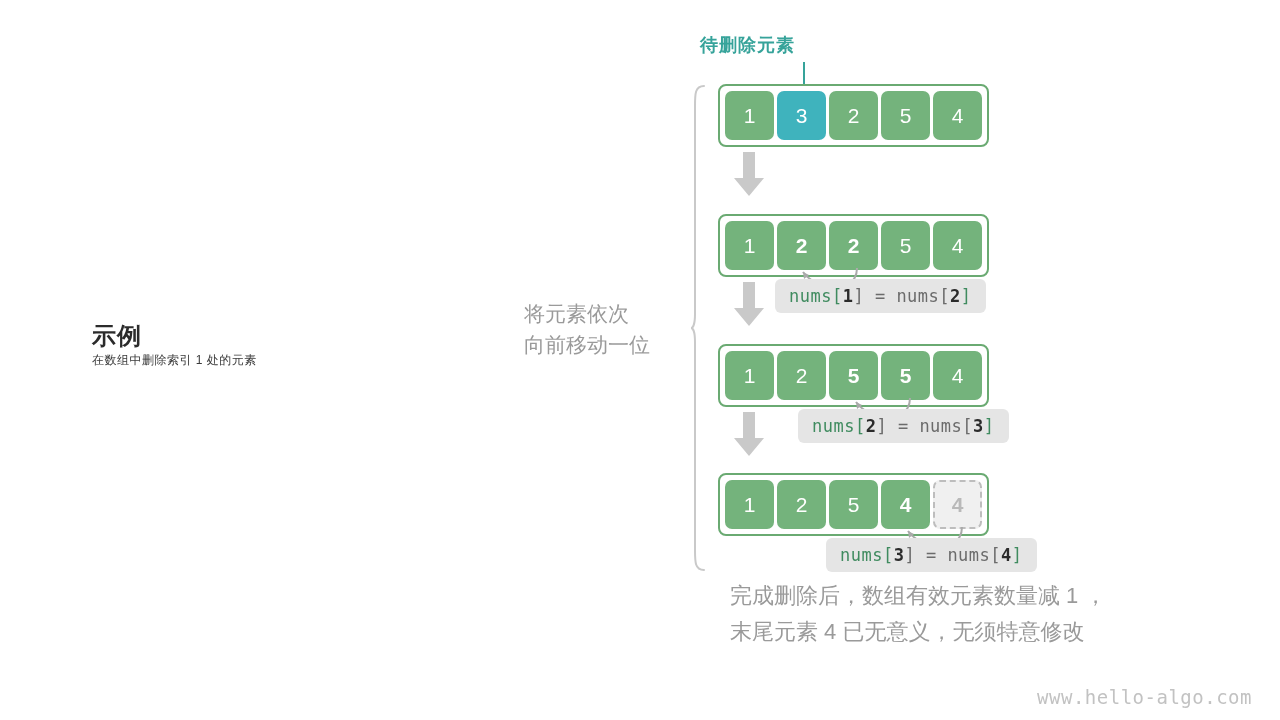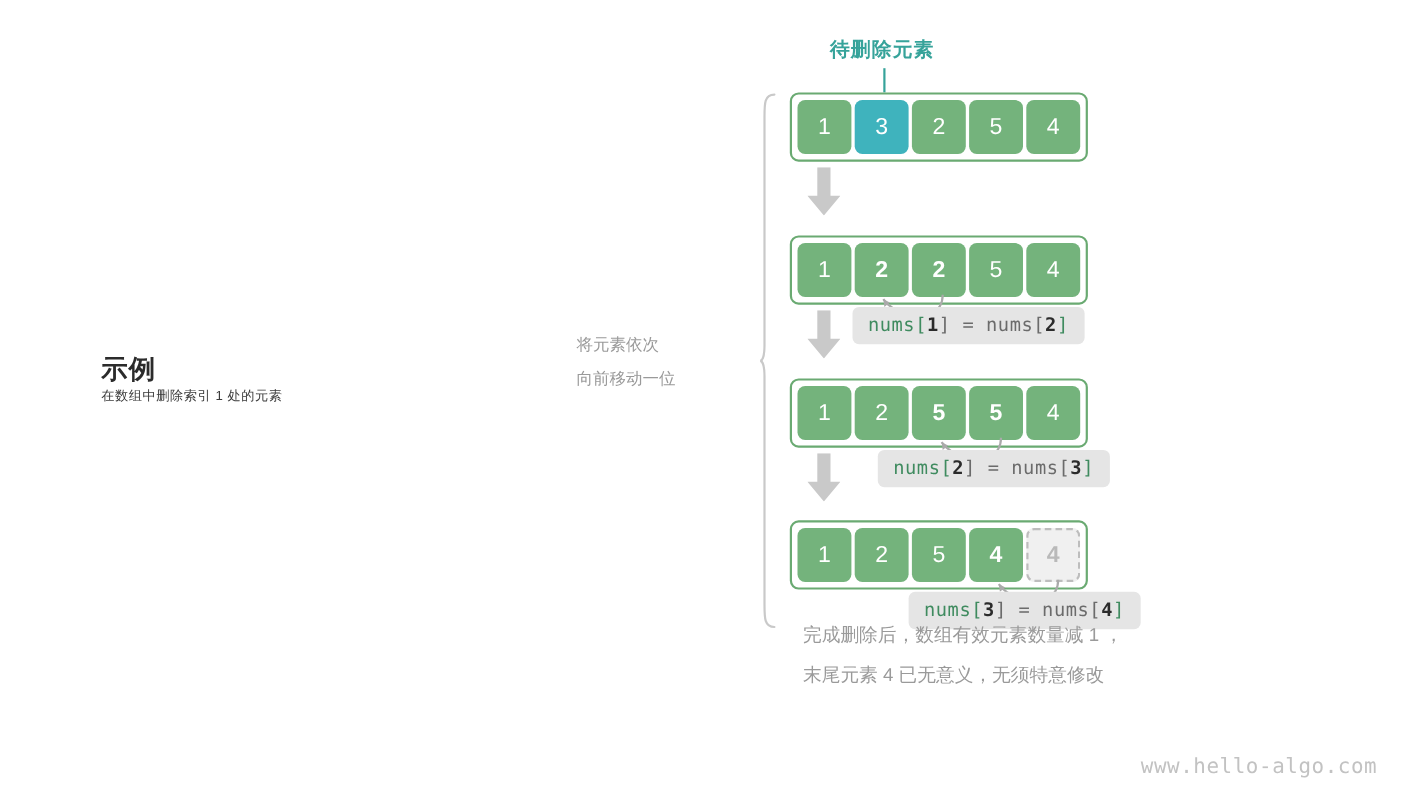--- a/index.html
+++ b/index.html
@@ -40,40 +40,40 @@
     color: #3a3a3a;
     letter-spacing: 0.5px;
   }
 
   
   .mid-note {
     position: absolute;
     left: 524px;
     top: 298px;
     width: 160px;
-    font-size: 15px;
+    font-size: 21px;
     color: #9a9a9a;
     line-height: 31px;
     text-align: left;
   }
   .bracket {
     position: absolute;
     left: 690px;
     top: 84px;
     width: 16px;
     height: 488px;
   }
 
   
   .top-label {
     position: absolute;
     left: 700px;
     top: 33px;
     width: 204px;
-    text-align: center;
+    text-align: left;
     font-size: 18px;
     font-weight: bold;
     color: #36a39a;
     letter-spacing: 1px;
   }
   .top-label-line {
     position: absolute;
     left: 803px;
     top: 62px;
     width: 2px;
@@ -146,23 +146,23 @@
 
   
   .curve {
     position: absolute;
   }
 
   
   .bottom-note {
     position: absolute;
     left: 730px;
-    top: 560px;
+    top: 578px;
     width: 520px;
-    font-size: 17px;
+    font-size: 22px;
     color: #9a9a9a;
     line-height: 36px;
   }
 
   
   .watermark {
     position: absolute;
     right: 28px;
     bottom: 12px;
     font-family: "DejaVu Sans Mono", monospace;

